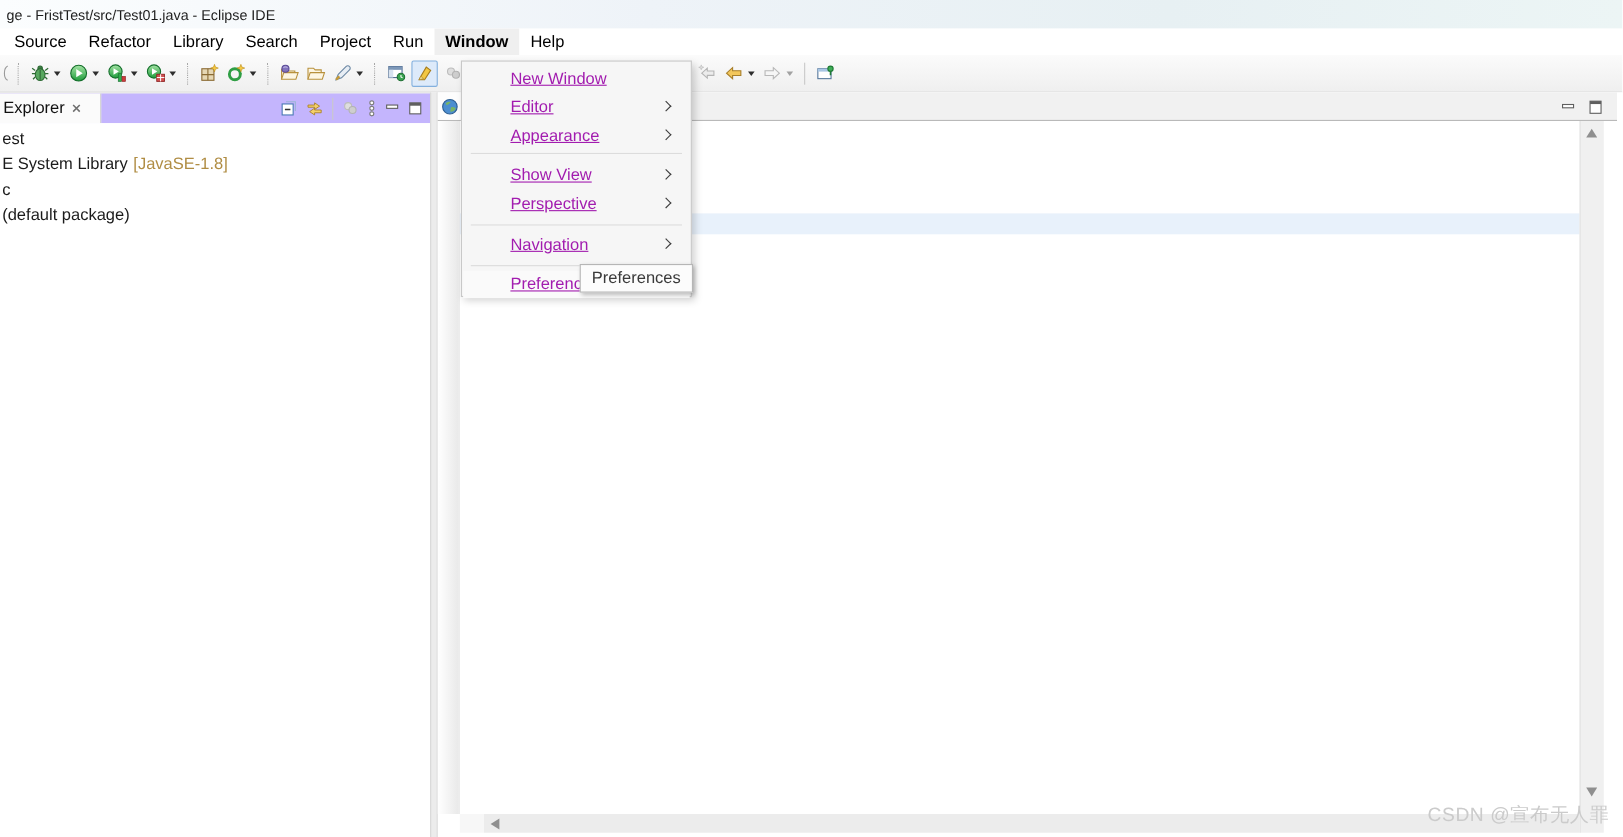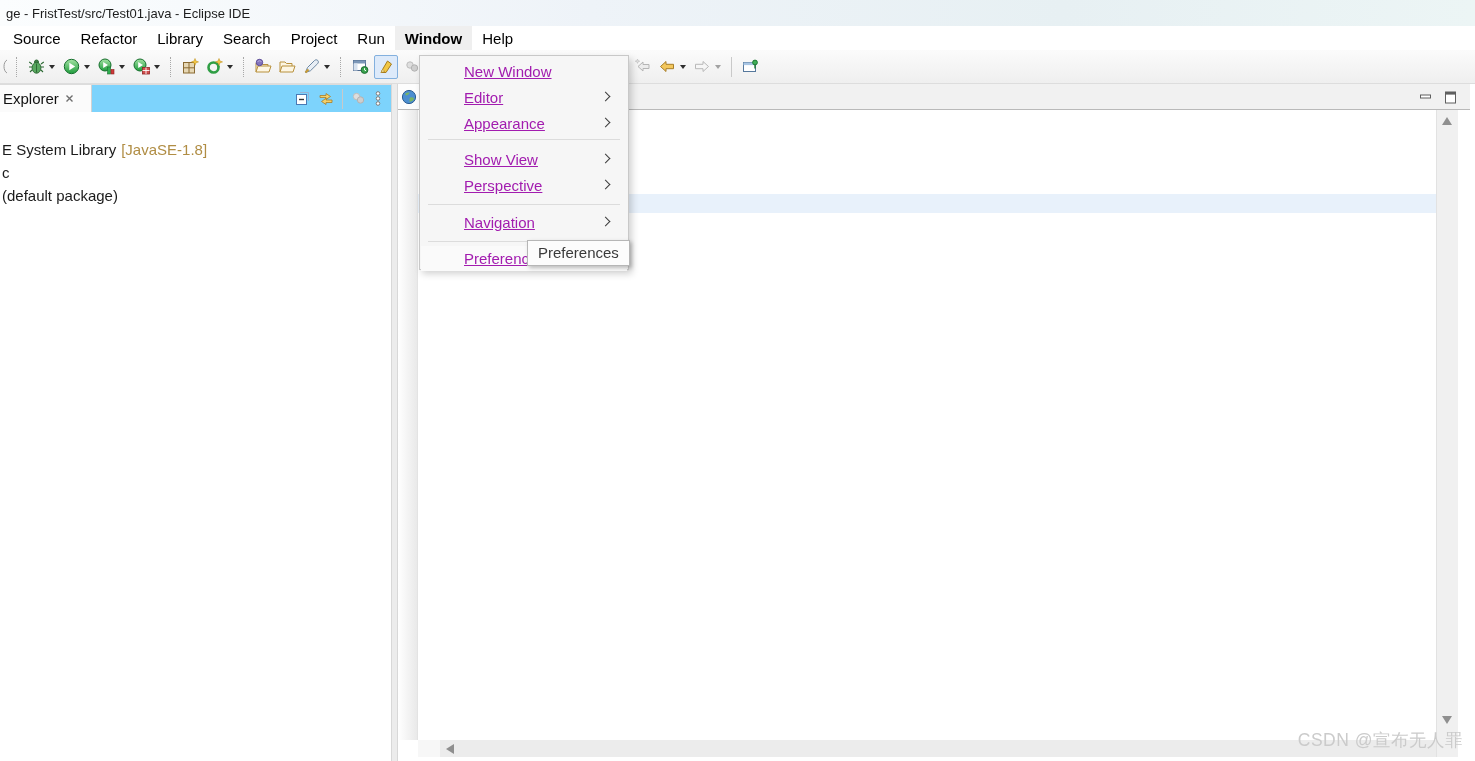--- a/index.html
+++ b/index.html
@@ -28,21 +28,21 @@
   .dd{width:0;height:0;border-left:3.5px solid transparent;border-right:3.5px solid transparent;
       border-top:4px solid #2d2d2d;margin:0 4px 0 1px;}
   .dd.dis{border-top-color:#a2a2a2;}
   .tsep{width:1px;height:20px;border-left:1px dotted #a8a8a8;margin:0 6px;}
   .tsep2{width:1px;height:20px;background:#c9c9c9;margin:0 6px;}
   .toggle-sel{display:flex;align-items:center;justify-content:center;width:24px;height:24px;
       background:#ddeafa;border:1px solid #83b0de;border-radius:2px;box-sizing:border-box;margin:0 2px;}
 
   
   .explorer{left:0;top:84px;width:391px;height:677px;background:#ffffff;border-top:1px solid #dcdcdc;box-sizing:border-box;}
-  .ptabs{position:absolute;left:0;top:0;width:100%;height:27px;background:#7dd3fc;padding-left:40px;}
+  .ptabs{position:absolute;left:0;top:0;width:100%;height:27px;background:#c4b5fd;}
   .ptab{position:absolute;left:0;top:0;height:27px;width:92px;background:#fbfbfb;border-right:1px solid #d2d2d2;
         display:flex;align-items:center;padding-left:3px;box-sizing:border-box;}
   .ptab span{font-size:15px;color:#111;}
   .ptab .closex{margin-left:6px;display:flex;}
   .ptools{position:absolute;right:6px;top:2px;height:23px;display:flex;align-items:center;gap:6px;}
   .tree{position:absolute;left:0;top:27px;right:0;bottom:0;background:#fff;}
   .trow{position:absolute;left:0;right:0;height:23px;display:flex;align-items:center;padding-left:2px;font-size:15px;color:#1b1b1b;}
   .deco{color:#b08d44;margin-left:5px;}
   .selwrap{display:inline-flex;align-items:center;background:#d8d8d8;height:22px;padding:0 5px 0 2px;}
   .selwrap .ficon{margin-right:5px;display:flex;}
@@ -342,20 +342,23 @@
       <span style="display:flex">
         <svg width="15" height="15" viewBox="0 0 15 15">
           <rect x="2.5" y="2.5" width="10" height="10" fill="#ffffff" stroke="#5f5f5f"></rect>
           <rect x="2.5" y="2.5" width="10" height="2.6" fill="#5f5f5f"></rect>
         </svg>
       </span>
     </div>
   </div>
 
   <div class="tree">
+    <div class="trow" style="top:3px">
+      <span>est</span>
+    </div>
     <div class="trow" style="top:26px">
       <span>E System Library</span>
       <span class="deco">[JavaSE-1.8]</span>
     </div>
     <div class="trow" style="top:49px">
       <span>c</span>
     </div>
     <div class="trow" style="top:72px">
       <span>(default package)</span>
     </div>

